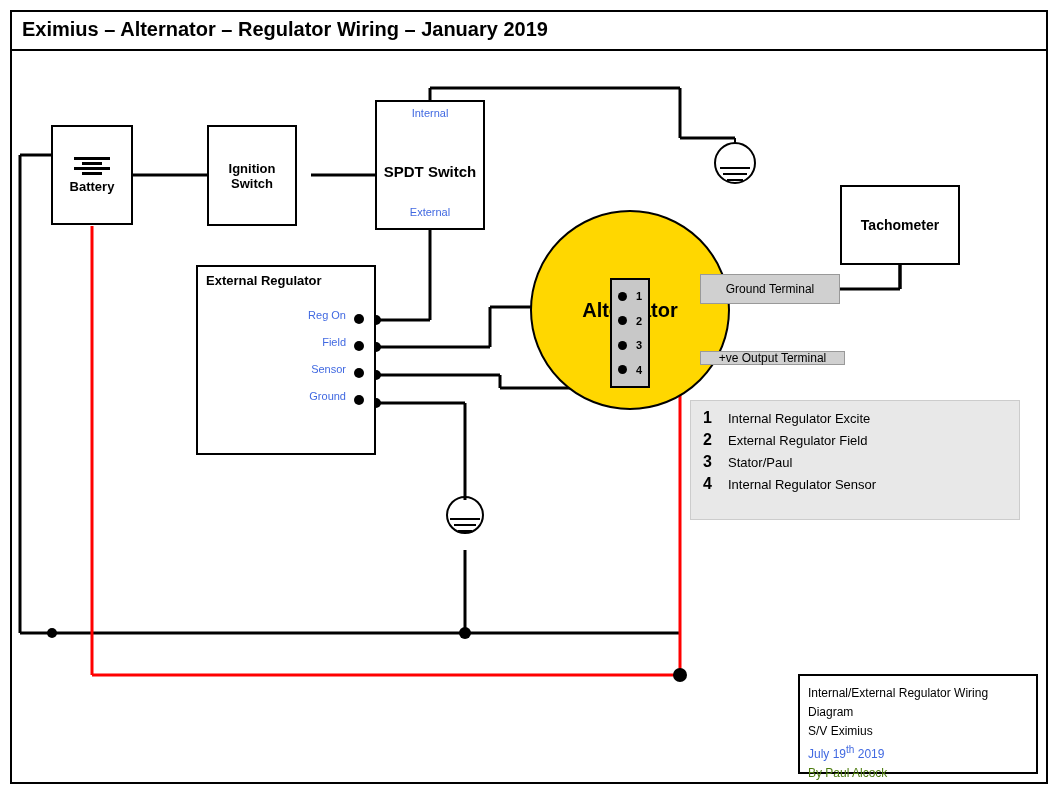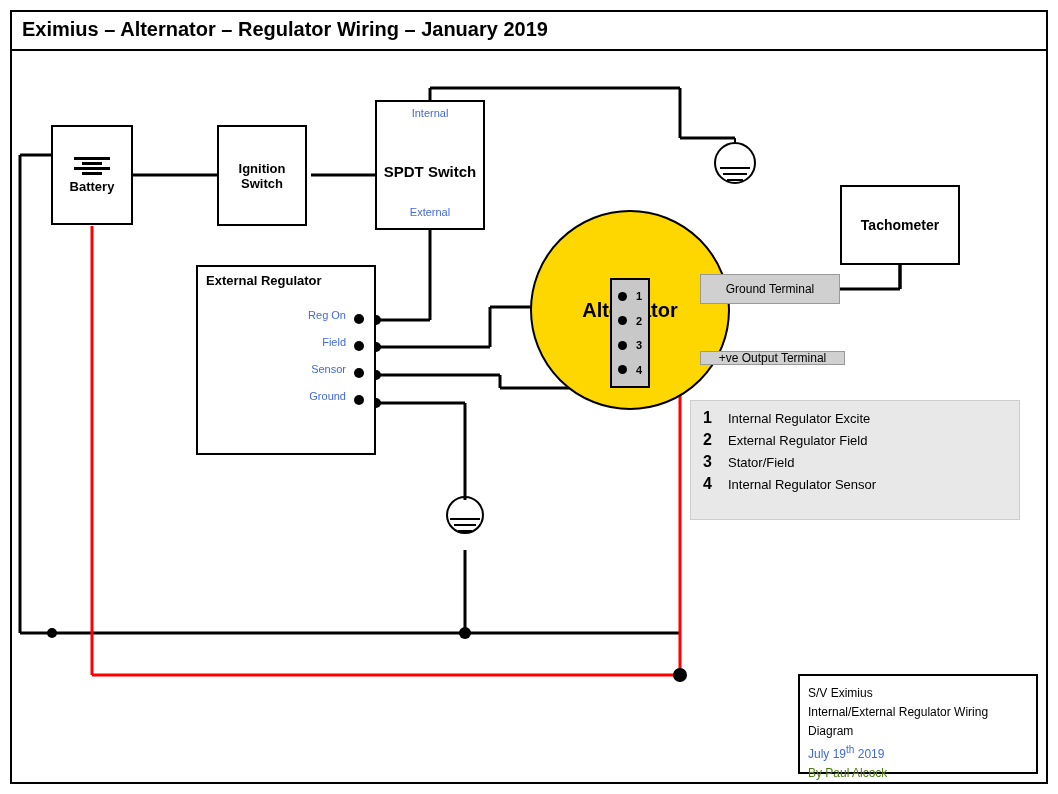--- a/index.html
+++ b/index.html
@@ -53,21 +53,21 @@
       align-items: center;
       gap: 2px;
     }
     .battery-line-long {
       width: 36px; height: 3px; background: #000;
     }
     .battery-line-short {
       width: 20px; height: 3px; background: #000;
     }
     .ignition-box {
-      top: 125px; left: 217px;
+      top: 125px; left: 207px;
       width: 90px; height: 101px;
       font-weight: bold;
       font-size: 13px;
     }
     .spdt-box {
       top: 100px; left: 375px;
       width: 110px; height: 130px;
       font-size: 12px;
     }
     .spdt-label-internal {
@@ -405,28 +405,28 @@
   <div class="legend-row">
     <span class="legend-num">1</span>
     <span class="legend-text">Internal Regulator Excite</span>
   </div>
   <div class="legend-row">
     <span class="legend-num">2</span>
     <span class="legend-text">External Regulator Field</span>
   </div>
   <div class="legend-row">
     <span class="legend-num">3</span>
-    <span class="legend-text">Stator/Field</span>
+    <span class="legend-text">Stator/Paul</span>
   </div>
   <div class="legend-row">
     <span class="legend-num">4</span>
     <span class="legend-text">Internal Regulator Sensor</span>
   </div>
 </div>
 
 <div class="info-box">
+  <div>Internal/External Regulator Wiring Diagram</div>
   <div>S/V Eximius</div>
-  <div>Internal/External Regulator Wiring Diagram</div>
   <div>
     <span class="info-date">July 19<sup>th</sup> 2019</span>
   </div>
   <div class="info-author">By Paul Alcock</div>
 </div>
 
 </body></html>

